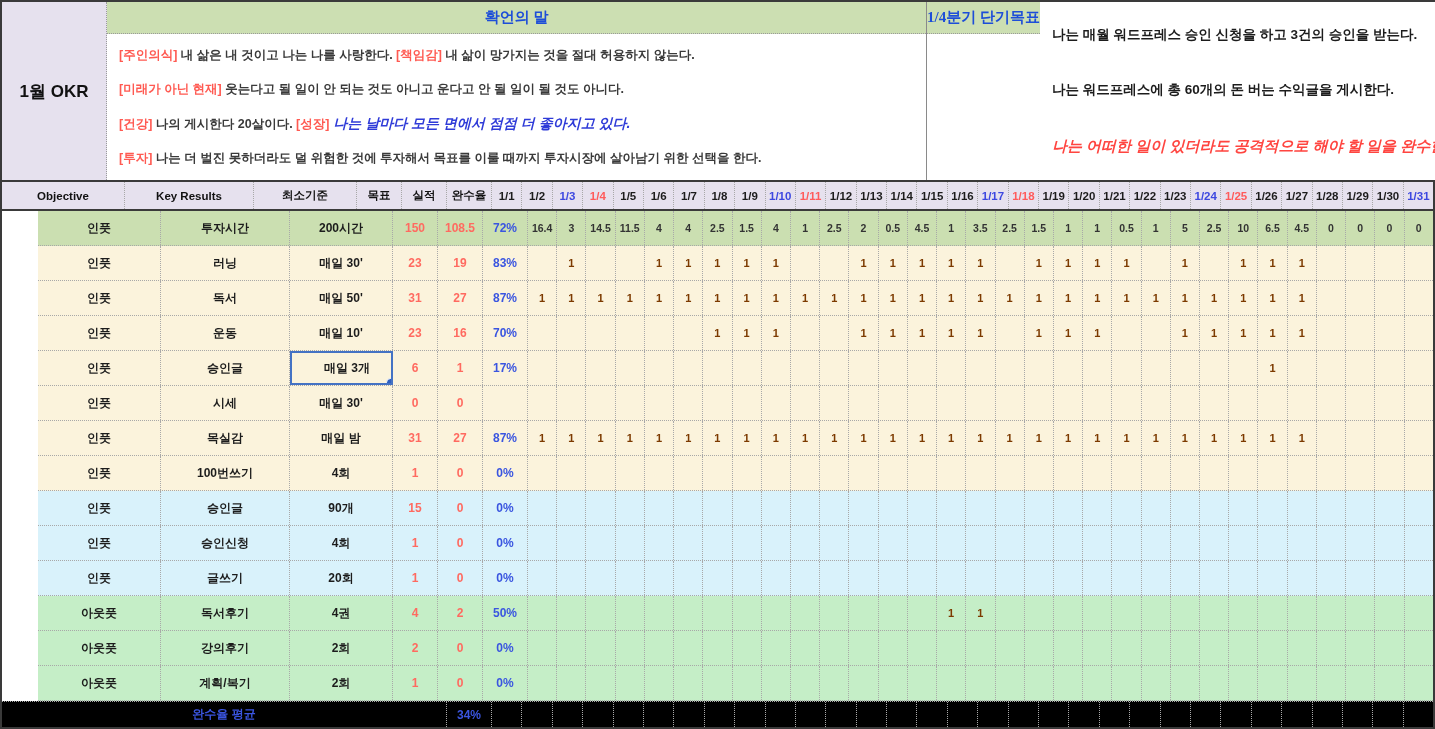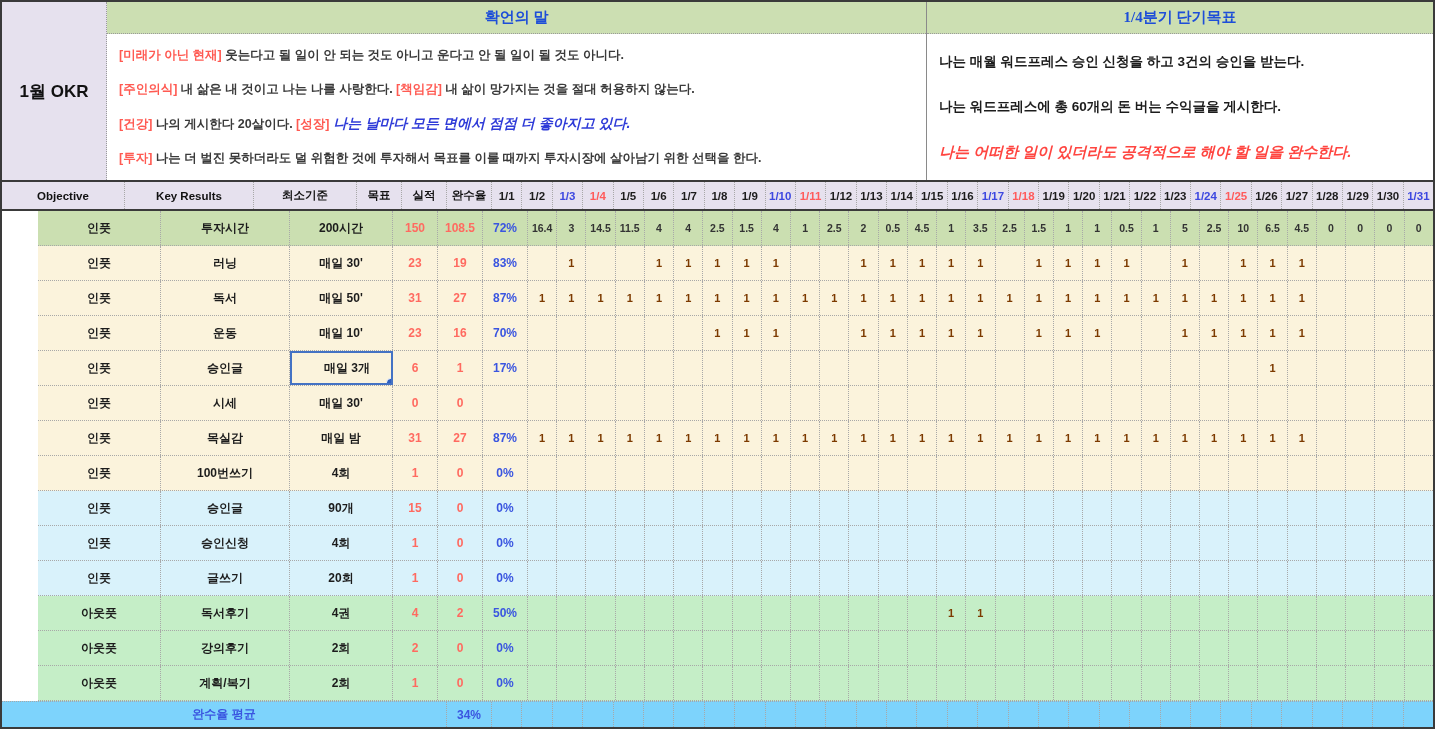--- a/index.html
+++ b/index.html
@@ -5,21 +5,21 @@
   * { box-sizing: border-box; margin: 0; padding: 0; }
   html,body { width:1435px; height:729px; overflow:hidden; background:#fff;
     font-family:"Liberation Sans","DejaVu Sans",sans-serif; font-weight:bold; }
   .sheet { width:1435px; height:729px; border:2px solid #3a3a3a; display:flex; flex-direction:column; background:#fff; }
 
   
   .top { height:180px; display:flex; border-bottom:2px solid #3a3a3a; flex-shrink:0; }
   .okr-cell { width:105px; flex-shrink:0; background:#E6E1EE; border-right:1px dotted #9a9a9a;
     display:flex; align-items:center; justify-content:center; font-size:17px; color:#111; }
   .affirm { width:820px; flex-shrink:0; border-right:1px solid #8a8a8a; display:flex; flex-direction:column; }
-  .goals { flex:1; display:flex; flex-direction:column; }
+  .goals { flex:1; display:flex; flex-direction:row; }
   .sec-header { height:32px; flex-shrink:0; background:#CCDFB2; border-bottom:1px dotted #9a9a9a;
     display:flex; align-items:center; justify-content:center; font-size:15px; color:#1d4ed8;font-family:Liberation Serif, serif; }
   .sec-body { flex:1; padding:5px 12px; display:flex; flex-direction:column; justify-content:space-around; background:#fff; }
   .affirm-line { font-size:12.5px; color:#3a3a3a; white-space:nowrap; }
   .seg-red { color:#FF5A52; }
   .seg-dark { color:#3a3a3a; }
   .seg-blue-italic { color:#2F3BD8; font-style:italic; font-size:14px; }
   .goal-line { font-size:13.5px; color:#1c1c1c; white-space:nowrap; }
   .goal-line.red-italic { color:#FF4540; font-style:italic; font-size:15px; }
 
@@ -43,37 +43,37 @@
   .t-red  { color:#FF6A60; }
   .t-blue { color:#3A55E0; }
   .t-hours { color:#333; font-size:10.5px; }
   .t-mark  { color:#7C3A00; font-size:11px; }
   .day-black { color:#1c1c1c; }
   .day-blue  { color:#3D48E0; }
   .day-red   { color:#FF5B5B; }
   .selected { border:2px solid #4472C4; position:relative;padding-left:11px; }
   .selected::after { content:""; position:absolute; right:-4px; bottom:-4px; width:7px; height:7px;
     background:#2E5FBF; border:1px solid #fff; border-radius:50%; z-index:5; }
-  .tfoot { flex:1; display:flex; background:#7dd3fc; font-size:12px; border-top:1px dotted #a8a8a8; }
+  .tfoot { flex:1; display:flex; background:#000000; font-size:12px; border-top:1px dotted #a8a8a8; }
   .foot-label { width:445px; flex-shrink:0; }
   .foot-rate  { width:45px; flex-shrink:0; }
 </style>
 </head>
 <body>
 
 <div class="sheet">
 
   <div class="top">
     <div class="okr-cell">1월 OKR</div>
 
     <div class="affirm">
       <div class="sec-header">확언의 말</div>
       <div class="sec-body" id="affirm-lines">
+          <div class="affirm-line"><span class="seg-red">[주인의식]</span><span class="seg-dark"> 내 삶은 내 것이고 나는 나를 사랑한다. </span><span class="seg-red">[책임감]</span><span class="seg-dark"> 내 삶이 망가지는 것을 절대 허용하지 않는다.</span></div>
           <div class="affirm-line"><span class="seg-red">[미래가 아닌 현재]</span><span class="seg-dark"> 웃는다고 될 일이 안 되는 것도 아니고 운다고 안 될 일이 될 것도 아니다.</span></div>
-          <div class="affirm-line"><span class="seg-red">[주인의식]</span><span class="seg-dark"> 내 삶은 내 것이고 나는 나를 사랑한다. </span><span class="seg-red">[책임감]</span><span class="seg-dark"> 내 삶이 망가지는 것을 절대 허용하지 않는다.</span></div>
           <div class="affirm-line"><span class="seg-red">[건강]</span><span class="seg-dark"> 나의 게시한다 20살이다. </span><span class="seg-red">[성장]</span><span class="seg-blue-italic"> 나는 날마다 모든 면에서 점점 더 좋아지고 있다.</span></div>
           <div class="affirm-line"><span class="seg-red">[투자]</span><span class="seg-dark"> 나는 더 벌진 못하더라도 덜 위험한 것에 투자해서 목표를 이룰 때까지 투자시장에 살아남기 위한 선택을 한다.</span></div>
         </div>
     </div>
 
     <div class="goals">
       <div class="sec-header">1/4분기 단기목표</div>
       <div class="sec-body" id="goal-lines">
           <div class="goal-line dark">나는 매월 워드프레스 승인 신청을 하고 3건의 승인을 받는다.</div>
           <div class="goal-line dark">나는 워드프레스에 총 60개의 돈 버는 수익글을 게시한다.</div>

